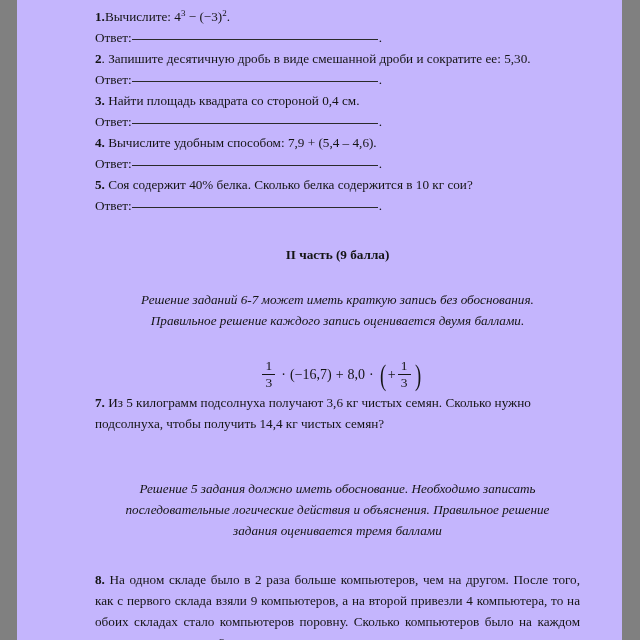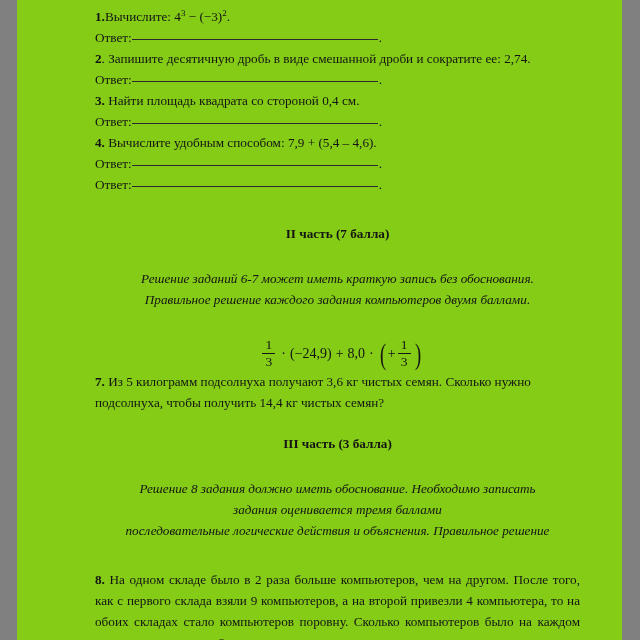--- a/index.html
+++ b/index.html
@@ -15,21 +15,21 @@
     overflow: hidden;
   }
 
   
   .page {
     position: absolute;
     left: 17px;
     top: 0;
     width: 605px;
     height: 640px;
-    background: #84cc16;
+    background: #c4b5fd;
     box-sizing: border-box;
     padding: 6px 42px 0 78px;
     overflow: hidden;
   }
 
   .doc {
     font-size: 13.2px;
     line-height: 21px;
     color: #141414;
     text-align: left;
@@ -153,21 +153,21 @@
   <div class="doc">
 
     <p class="task"><span class="num">1.</span><span>Вычислите: 4</span><sup>3</sup><span> − (−3)</span><sup>2</sup><span>.</span></p>
 
     <div class="answer-line">
       <span class="lbl">Ответ:</span>
       <span class="rule"></span>
       <span class="dot">.</span>
     </div>
 
-    <p class="task"><span class="num">2</span><span>. Запишите десятичную дробь в виде смешанной дроби и сократите ее: 2,74.</span></p>
+    <p class="task"><span class="num">2</span><span>. Запишите десятичную дробь в виде смешанной дроби и сократите ее: 5,30.</span></p>
 
     <div class="answer-line">
       <span class="lbl">Ответ:</span>
       <span class="rule"></span>
       <span class="dot">.</span>
     </div>
 
     <p class="task"><span class="num">3.</span><span> Найти площадь квадрата со стороной 0,4 см.</span></p>
 
     <div class="answer-line">
@@ -177,72 +177,72 @@
     </div>
 
     <p class="task"><span class="num">4.</span><span> Вычислите удобным способом: 7,9 + (5,4 – 4,6).</span></p>
 
     <div class="answer-line">
       <span class="lbl">Ответ:</span>
       <span class="rule"></span>
       <span class="dot">.</span>
     </div>
 
+    <p class="task"><span class="num">5.</span><span> Соя содержит 40% белка. Сколько белка содержится в 10 кг сои?</span></p>
 
     <div class="answer-line">
       <span class="lbl">Ответ:</span>
       <span class="rule"></span>
       <span class="dot">.</span>
     </div>
 
     <div class="sp-28"></div>
 
-    <p class="part-heading">II часть (7 балла)</p>
+    <p class="part-heading">II часть (9 балла)</p>
 
     <div class="sp-24"></div>
 
     <p class="note">Решение заданий 6-7 может иметь краткую запись без обоснования.</p>
-    <p class="note">Правильное решение каждого задания компьютеров двумя баллами.</p>
+    <p class="note">Правильное решение каждого запись оценивается двумя баллами.</p>
 
     <div class="sp-24"></div>
 
 
     <div class="formula">
       <span class="frac">
         <span class="top">1</span>
         <span class="bar"></span>
         <span class="bot">3</span>
       </span>
       <span class="op">·</span>
-      <span>(−24,9)</span>
+      <span>(−16,7)</span>
       <span class="op">+</span>
       <span>8,0</span>
       <span class="op">·</span>
       <span class="grp">
         <span class="paren-big">(</span>
         <span>+</span>
         <span class="frac">
           <span class="top">1</span>
           <span class="bar"></span>
           <span class="bot">3</span>
         </span>
         <span class="paren-big">)</span>
       </span>
     </div>
 
     <p class="task"><span class="num">7.</span><span> Из 5 килограмм подсолнуха получают 3,6 кг чистых семян. Сколько нужно подсолнуха, чтобы получить 14,4 кг чистых семян?</span></p>
 
     <div class="sp-20"></div>
 
-    <p class="part-heading">III часть (3 балла)</p>
 
     <div class="sp-24"></div>
 
-    <p class="note">Решение 8 задания должно иметь обоснование. Необходимо записать</p>
+    <p class="note">Решение 5 задания должно иметь обоснование. Необходимо записать</p>
+    <p class="note">последовательные логические действия и объяснения. Правильное решение</p>
     <p class="note">задания  оценивается тремя баллами</p>
-    <p class="note">последовательные логические действия и объяснения. Правильное решение</p>
 
     <div class="sp-28"></div>
 
     <p class="task justify"><span class="num">8.</span><span> На одном складе было в 2 раза больше компьютеров, чем на другом. После того, как с первого склада взяли 9 компьютеров, а на второй привезли 4 компьютера, то на обоих складах стало компьютеров поровну. Сколько компьютеров было на каждом складе первоначально?</span></p>
 
   </div>
 </div>
 
 </body></html>

